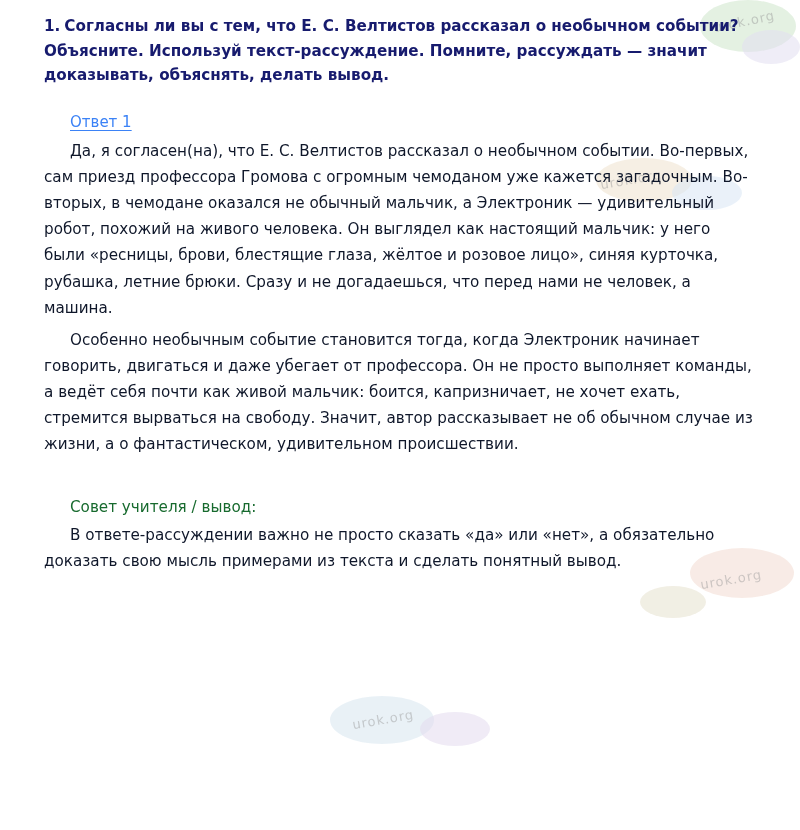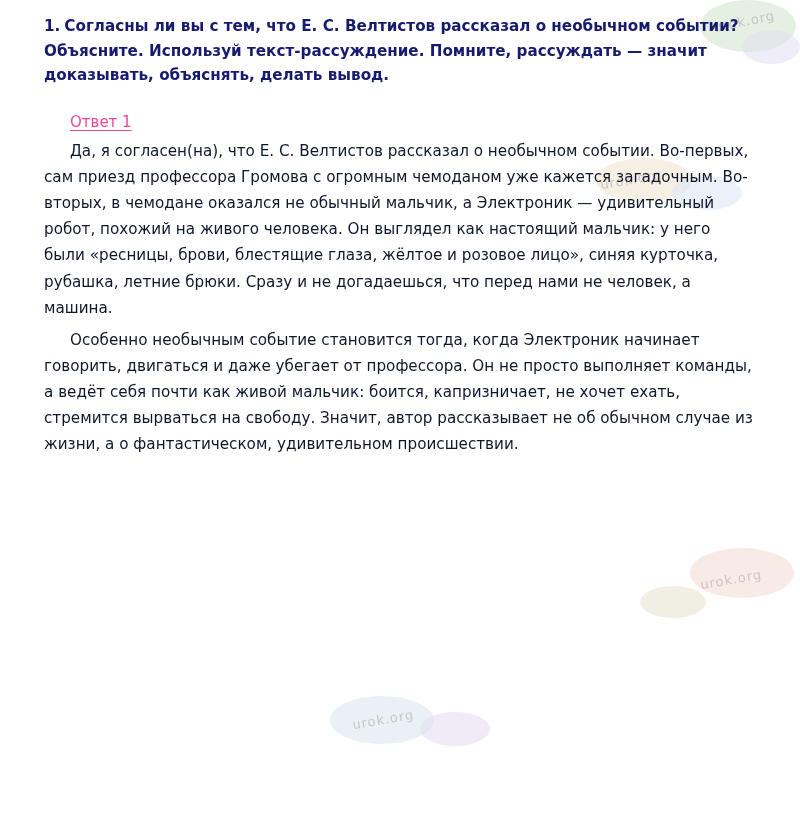--- a/index.html
+++ b/index.html
@@ -54,21 +54,21 @@
     line-height: 1.62;
     text-align: left;
     margin: 0 0 22px 0;
   }
   .question .qnum {
     margin-right: 4px;
   }
 
   
   .answer-heading {
-    color: #ec4899;
+    color: #3b82f6;
     font-size: 15px;
     line-height: 1.6;
     text-decoration: underline;
     text-underline-offset: 3px;
     margin: 0 0 4px 26px;
     display: inline-block;
   }
 
   .para {
     color: #0f172a;
@@ -117,14 +117,18 @@
 
   <div>
     <div class="answer-heading">Ответ 1</div>
 
     <p class="para">Да, я согласен(на), что Е. С. Велтистов рассказал о необычном событии. Во-первых, сам приезд профессора Громова с огромным чемоданом уже кажется загадочным. Во-вторых, в чемодане оказался не обычный мальчик, а Электроник — удивительный робот, похожий на живого человека. Он выглядел как настоящий мальчик: у него были «ресницы, брови, блестящие глаза, жёлтое и розовое лицо», синяя курточка, рубашка, летние брюки. Сразу и не догадаешься, что перед нами не человек, а машина.</p>
     <p class="para">Особенно необычным событие становится тогда, когда Электроник начинает говорить, двигаться и даже убегает от профессора. Он не просто выполняет команды, а ведёт себя почти как живой мальчик: боится, капризничает, не хочет ехать, стремится вырваться на свободу. Значит, автор рассказывает не об обычном случае из жизни, а о фантастическом, удивительном происшествии.</p>
   </div>
 
   <div class="spacer-lg"></div>
 
+  <div>
+    <p class="teacher-note">Совет учителя / вывод:</p>
+    <p class="para">В ответе-рассуждении важно не просто сказать «да» или «нет», а обязательно доказать свою мысль примерами из текста и сделать понятный вывод.</p>
+  </div>
 
 </div>
 
 </body></html>

